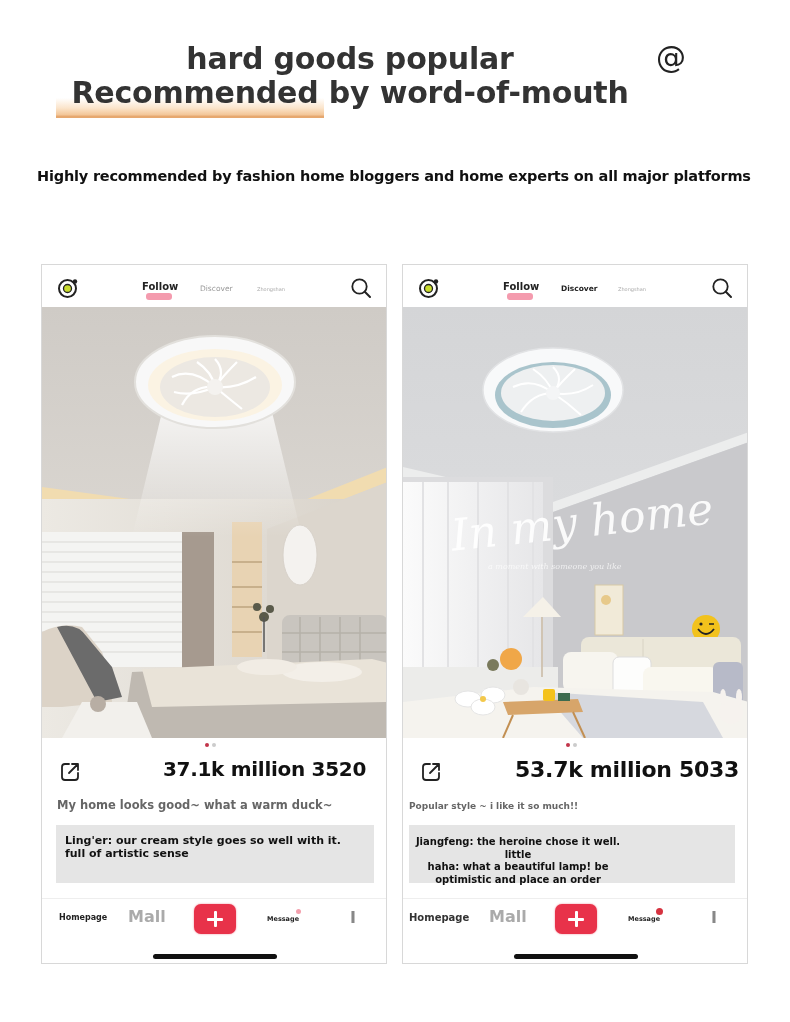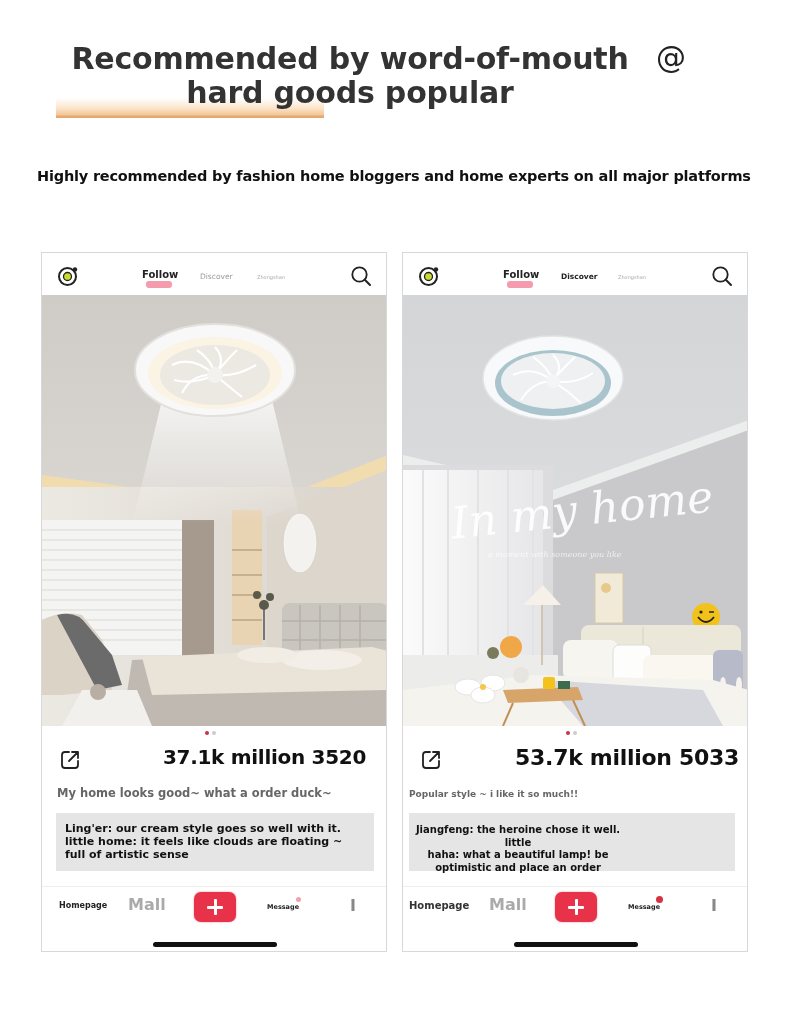--- a/index.html
+++ b/index.html
@@ -11,21 +11,21 @@
     background: linear-gradient(to bottom, rgba(255,255,255,0) 0%, #fbe5cc 55%, #f3c79a 92%, #e9b07c 100%);
     border-bottom: 2px solid #e6a86f; }
   .headline { position: absolute; left: 0; top: 42px; width: 700px; text-align: center;
     font-family: "DejaVu Sans", sans-serif; font-weight: bold; font-size: 30px; line-height: 34px;
     color: #333333; letter-spacing: -0.2px; }
   .at-sign { position: absolute; left: 656px; top: 40px; font-size: 30px; color: #222; font-family: "DejaVu Sans", sans-serif; }
 
   .subtitle { position: absolute; left: 37px; top: 168px; font-size: 14.5px; font-weight: bold; color: #111;
     font-family: "DejaVu Sans", sans-serif; letter-spacing: -0.2px; text-align: center; }
 
-  .phone { position: absolute; top: 252px; width: 346px; height: 700px; background: #fff;
+  .phone { position: absolute; top: 264px; width: 346px; height: 700px; background: #fff;
     border: 1px solid #d8d8d8; overflow: hidden; }
   .phone.left { left: 41px; }
   .phone.right { left: 402px; }
 
   .topbar { position: absolute; left: 0; top: 0; width: 100%; height: 42px; background: #fff; }
   .logo { position: absolute; left: 15px; top: 12px; width: 22px; height: 22px; }
   .tab { position: absolute; top: 17px; font-size: 9px; color: #888; }
   .tab.follow { left: 100px; font-size: 10px; font-weight: bold; color: #222; top: 16px; }
   .tab.discover { left: 158px; font-size: 7.5px; color: #999; top: 19px; }
   .tab.discover.active { font-weight: bold; color: #222; }
@@ -70,22 +70,22 @@
   .phone.right .msg-dot { left: 253px; top: 9px; width: 7px; height: 7px; background: #d63340; }
   .nav-me { left: 308px; top: 9px; font-size: 16px; color: #888; font-weight: bold; }
   .home-indicator { position: absolute; left: 111px; top: 689px; width: 124px; height: 5px; border-radius: 3px; background: #111; }
 </style>
 </head>
 <body>
 
 <div class="headline-wrap">
   <div class="headline-bar"></div>
   <div class="headline">
+    <div>hard goods popular</div>
     <div>Recommended by word-of-mouth</div>
-    <div>hard goods popular</div>
   </div>
   <div class="at-sign">@</div>
 </div>
 
 <div class="subtitle">Highly recommended by fashion home bloggers and home experts on all major platforms</div>
 
 <div class="phone left">
   <div class="topbar">
     <svg class="logo" viewBox="0 0 22 22">
       <circle cx="10.5" cy="11.5" r="8.5" fill="none" stroke="#222" stroke-width="2"></circle>
@@ -206,26 +206,25 @@
   </div>
 
   <div class="stats-row">
     <svg class="share-icon" viewBox="0 0 22 22">
       <path d="M10 3 H6 Q3 3 3 6 V16 Q3 19 6 19 H16 Q19 19 19 16 V12" fill="none" stroke="#222" stroke-width="1.8" stroke-linecap="round"></path>
       <path d="M10 12 L19 3 M13 3 H19 V9" fill="none" stroke="#222" stroke-width="1.8" stroke-linecap="round" stroke-linejoin="round"></path>
     </svg>
     <span class="stats">37.1k million 3520</span>
   </div>
 
-  <div class="caption">My home looks good~ what a order duck~</div>
+  <div class="caption">My home looks good~ what a warm duck~</div>
 
   <div class="comment-box">
     <div class="comment">
       <div>Ling'er: our cream style goes so well with it.</div>
-      <div>little home: it feels like clouds are floating ~</div>
       <div>full of artistic sense</div>
     </div>
   </div>
 
   <div class="nav-divider"></div>
   <div class="nav">
     <span class="nav-item nav-home">Homepage</span>
     <span class="nav-item nav-mall">Mall</span>
     <span class="nav-add"></span>
     <span class="nav-item nav-msg">Message</span>

